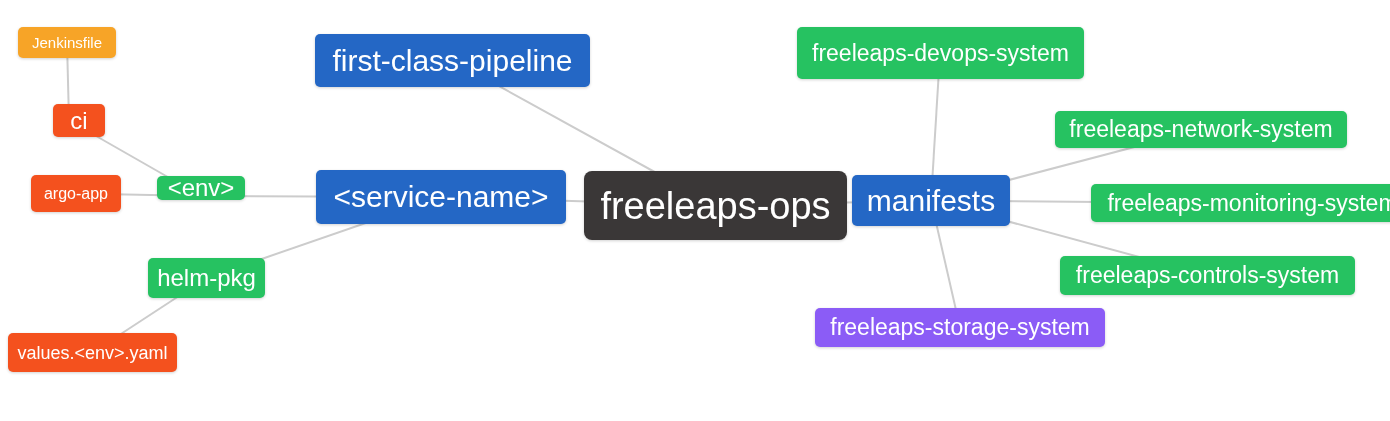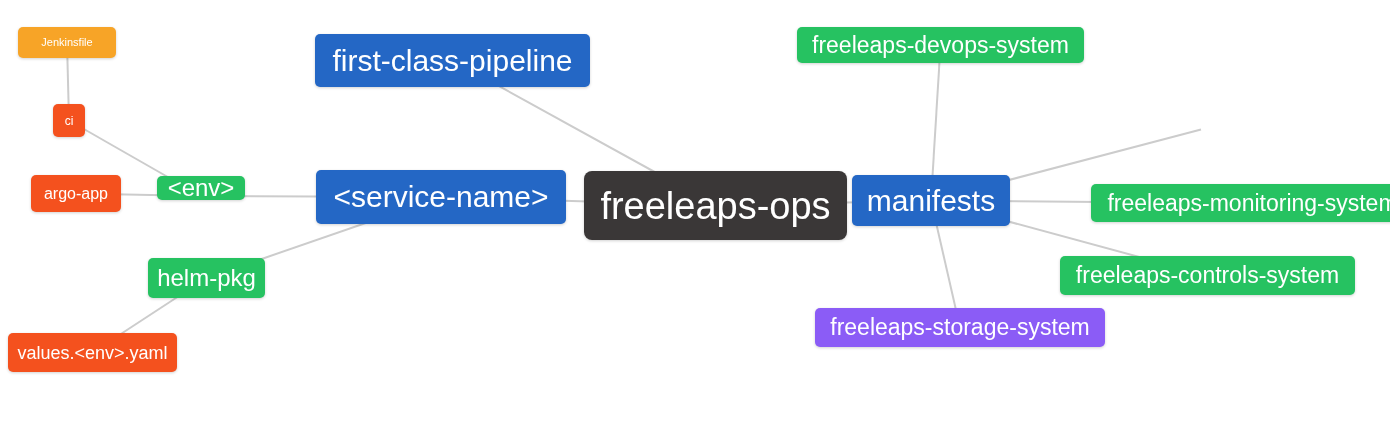--- a/index.html
+++ b/index.html
@@ -39,27 +39,28 @@
       <line x1="452.5" y1="60.5" x2="715.5" y2="205.5" stroke="#cccccc" stroke-width="2"></line>
       <line x1="441" y1="197" x2="715.5" y2="205.5" stroke="#cccccc" stroke-width="2"></line>
       <line x1="715.5" y1="205.5" x2="931" y2="200.5" stroke="#cccccc" stroke-width="2"></line>
       <line x1="931" y1="200.5" x2="940.5" y2="45" stroke="#cccccc" stroke-width="2"></line>
       <line x1="931" y1="200.5" x2="1201" y2="129.5" stroke="#cccccc" stroke-width="2"></line>
       <line x1="931" y1="200.5" x2="1213.5" y2="203" stroke="#cccccc" stroke-width="2"></line>
       <line x1="931" y1="200.5" x2="1207.5" y2="275.5" stroke="#cccccc" stroke-width="2"></line>
       <line x1="931" y1="200.5" x2="960" y2="327.5" stroke="#cccccc" stroke-width="2"></line>
     </svg>
 
-  <div class="node" style="left: 18px; top: 27px; width: 98px; height: 31px; font-size: 11px; background: rgb(247, 164, 39); color: rgb(255, 255, 255);">Jenkinsfile</div>
-  <div class="node" style="left: 53px; top: 104px; width: 32px; height: 33px; font-size: 12px; background: rgb(244, 81, 30); color: rgb(255, 255, 255);">ci</div>
+  <div class="node" style="left: 18px; top: 27px; width: 98px; height: 31px; font-size: 15px; background: rgb(247, 164, 39); color: rgb(255, 255, 255);">Jenkinsfile</div>
+  <div class="node" style="left: 53px; top: 104px; width: 52px; height: 33px; font-size: 24px; background: rgb(244, 81, 30); color: rgb(255, 255, 255);">ci</div>
   <div class="node" style="left: 31px; top: 175px; width: 90px; height: 37px; font-size: 16px; background: rgb(244, 81, 30); color: rgb(255, 255, 255);">argo-app</div>
   <div class="node" style="left: 157px; top: 176px; width: 88px; height: 24px; font-size: 24px; background: rgb(38, 194, 97); color: rgb(255, 255, 255);">&lt;env&gt;</div>
   <div class="node" style="left: 148px; top: 258px; width: 117px; height: 40px; font-size: 24px; background: rgb(38, 194, 97); color: rgb(255, 255, 255);">helm-pkg</div>
   <div class="node" style="left: 8px; top: 333px; width: 169px; height: 39px; font-size: 18px; background: rgb(244, 81, 30); color: rgb(255, 255, 255);">values.&lt;env&gt;.yaml</div>
   <div class="node" style="left: 315px; top: 34px; width: 275px; height: 53px; font-size: 30px; background: rgb(36, 103, 197); color: rgb(255, 255, 255);">first-class-pipeline</div>
   <div class="node" style="left: 316px; top: 170px; width: 250px; height: 54px; font-size: 30px; background: rgb(36, 103, 197); color: rgb(255, 255, 255);">&lt;service-name&gt;</div>
   <div class="node center" style="left: 584px; top: 171px; width: 263px; height: 69px; font-size: 38px; background: rgb(58, 55, 55); color: rgb(255, 255, 255);">freeleaps-ops</div>
   <div class="node" style="left: 852px; top: 175px; width: 158px; height: 51px; font-size: 30px; background: rgb(36, 103, 197); color: rgb(255, 255, 255);">manifests</div>
-  <div class="node" style="left: 797px; top: 27px; width: 287px; height: 36px; font-size: 23px; background: rgb(38, 194, 97); color: rgb(255, 255, 255);">freeleaps-devops-system</div>
+  <div class="node" style="left: 797px; top: 27px; width: 287px; height: 52px; font-size: 23px; background: rgb(38, 194, 97); color: rgb(255, 255, 255);">freeleaps-devops-system</div>
+  <div class="node" style="left: 1055px; top: 111px; width: 292px; height: 37px; font-size: 23px; background: rgb(38, 194, 97); color: rgb(255, 255, 255);">freeleaps-network-system</div>
   <div class="node" style="left: 1052px; top: 184px; width: 323px; height: 38px; font-size: 23px; background: rgb(38, 194, 97); color: rgb(255, 255, 255); margin-left: 39px;">freeleaps-monitoring-system</div>
   <div class="node" style="left: 1060px; top: 256px; width: 295px; height: 39px; font-size: 23px; background: rgb(38, 194, 97); color: rgb(255, 255, 255); text-align: center;">freeleaps-controls-system</div>
   <div class="node" style="left: 815px; top: 308px; width: 290px; height: 39px; font-size: 23px; background: #8b5cf6; color: rgb(255, 255, 255);">freeleaps-storage-system</div>
 </div>
 
 </body></html>

